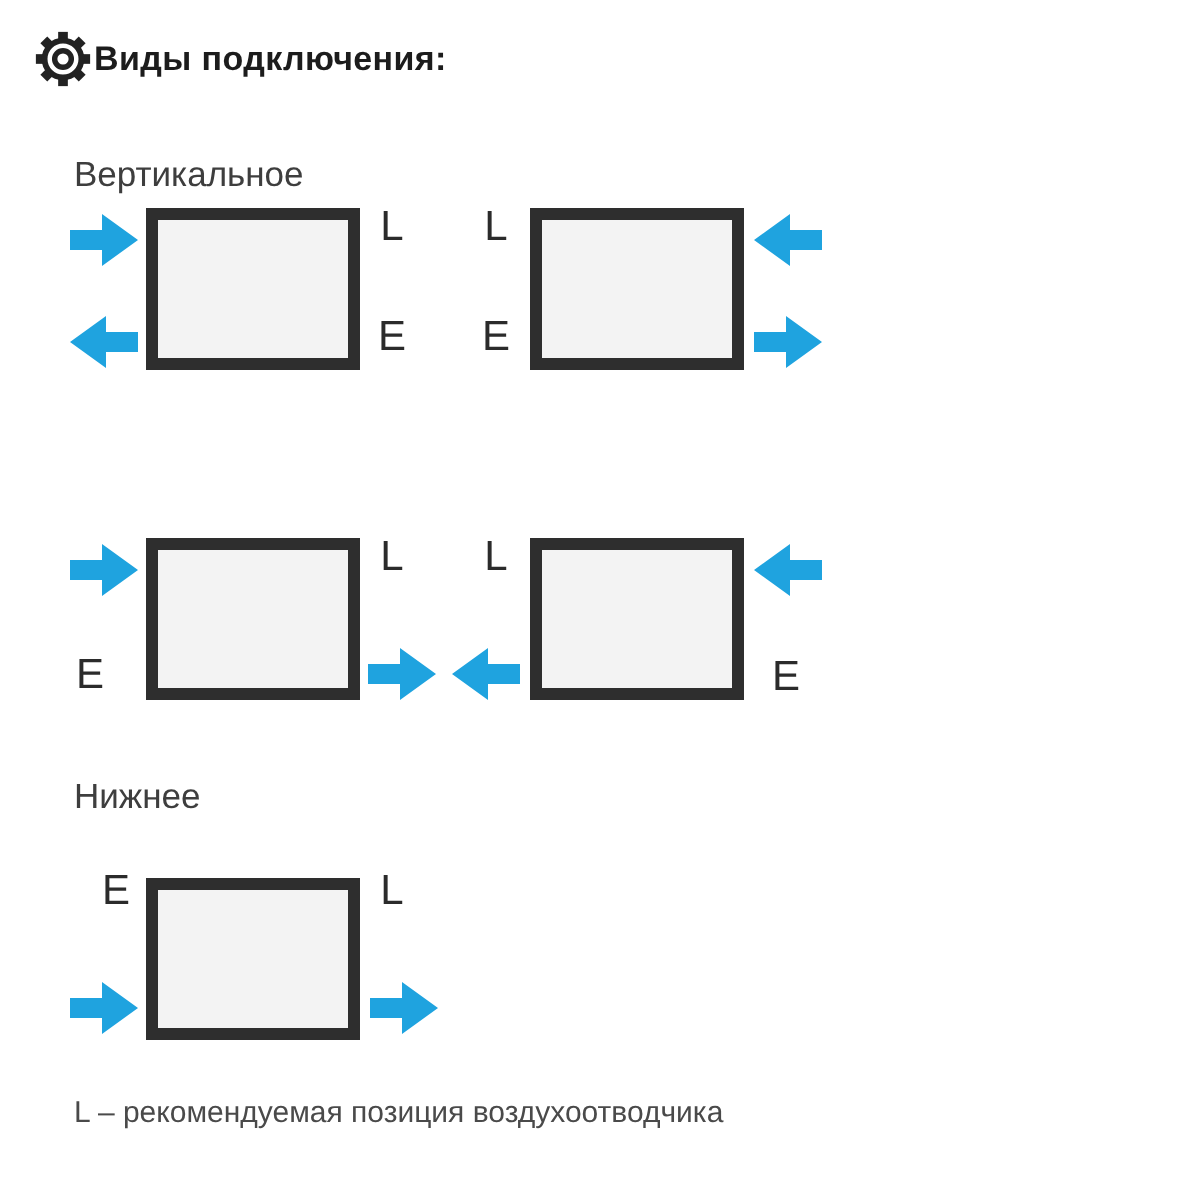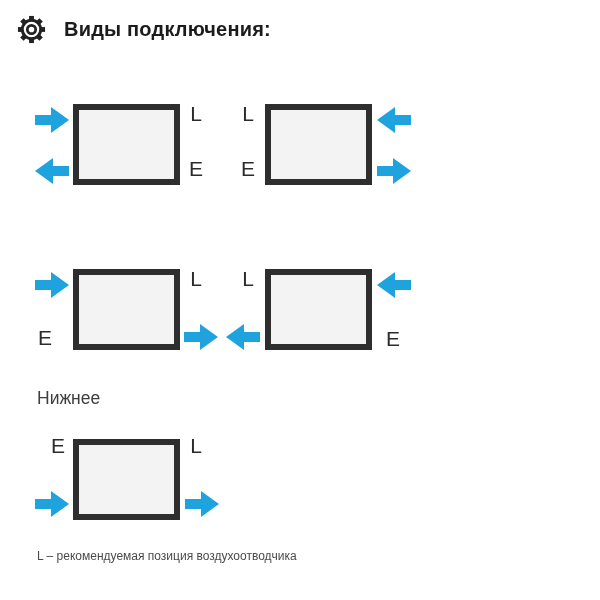--- a/index.html
+++ b/index.html
@@ -2,38 +2,38 @@
 <html><head>
 <meta charset="utf-8">
 <style>
   html,body { margin:0; padding:0; background:#ffffff; }
   .page {
     position:relative; width:600px; height:600px; background:#ffffff;
     font-family:"Liberation Sans", sans-serif; overflow:hidden;
   }
   .header { position:absolute; left:16px; top:14px; display:flex; align-items:center; }
   .gear { width:31px; height:31px; display:inline-block; }
-  .title { margin-left:17px; font-size:20px; font-weight:700; color:#1c1c1c; letter-spacing:0.2px; }
+  .title { font-size:17px; font-weight:700; color:#1c1c1c; letter-spacing:0.2px; }
 
   .sec-label { position:absolute; font-size:17.5px; color:#3e3e3e; }
 
   .radiator {
     position:absolute; width:107px; height:81px; box-sizing:border-box;
     border:6px solid #2e2e2e; background:#f3f3f3;
   }
 
   .arrow { position:absolute; width:34px; height:26px; color:#1fa3df; line-height:0; }
   .arrow svg { display:block; }
 
   .mark {
     position:absolute; width:20px; text-align:center;
     font-size:21px; line-height:24px; color:#2b2b2b;
   }
 
-  .legend { position:absolute; left:37px; top:549px; font-size:12px; line-height:15.5px; color:#4a4a4a; }
+  .legend { position:absolute; left:37px; top:549px; font-size:15px; line-height:15.5px; color:#4a4a4a; }
 </style>
 </head>
 <body>
 
 <div class="page">
 
   <div class="header">
     <span class="gear">
       <svg width="31" height="31" viewBox="0 0 32 32">
         <g stroke="#222222" stroke-width="5" fill="none">
@@ -46,20 +46,21 @@
           <line x1="16" y1="25" x2="16" y2="30"></line>
           <line x1="22.4" y1="22.4" x2="25.9" y2="25.9"></line>
         </g>
         <circle cx="16" cy="16" r="9.5" fill="#ffffff" stroke="#222222" stroke-width="3"></circle>
         <circle cx="16" cy="16" r="4.3" fill="none" stroke="#222222" stroke-width="2.8"></circle>
       </svg>
     </span>
     <span class="title">Виды подключения:</span>
   </div>
 
+  <div class="sec-label" style="left:37px; top:77px">Вертикальное</div>
 
   <span class="arrow" style="left:35px; top:107px">
     <svg width="34" height="26" viewBox="0 0 34 26">
         <path d="M0 8h16V0l18 13-18 13v-8H0z" fill="currentColor"></path>
       </svg>
   </span>
   <span class="arrow" style="left:35px; top:158px">
     <svg width="34" height="26" viewBox="0 0 34 26">
         <path d="M34 8H18V0L0 13l18 13v-8h16z" fill="currentColor"></path>
       </svg>

